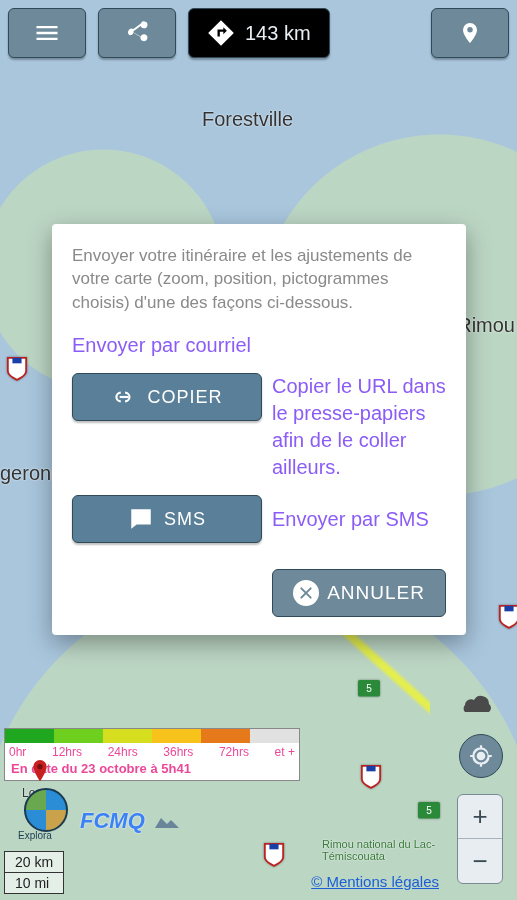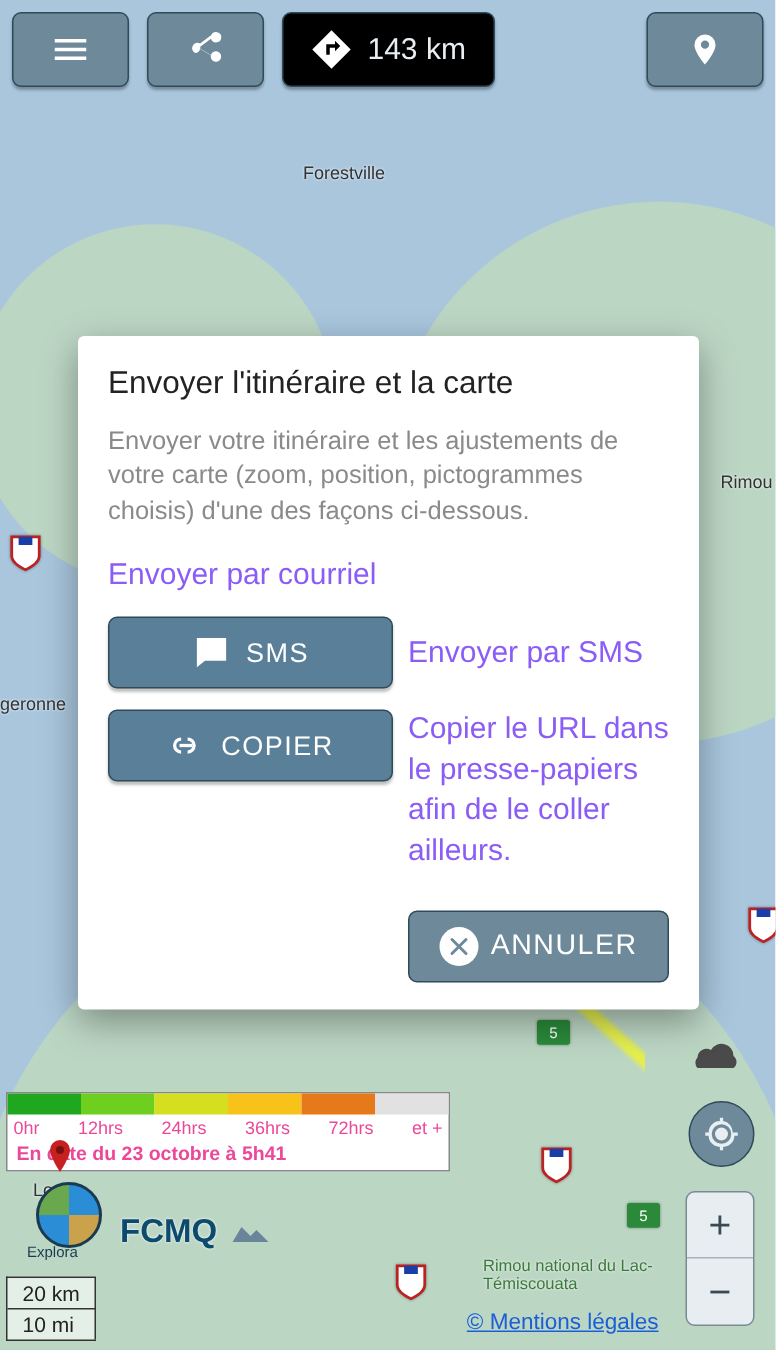--- a/index.html
+++ b/index.html
@@ -15,21 +15,21 @@
       radial-gradient(circle at 50% 95%, #bcd6c4 0, #bcd6c4 280px, transparent 281px),
       linear-gradient(#a9c6dd, #a9c6dd);
   }
   .map-bg::after{
     content:""; position:absolute; inset:0;
     background:
       linear-gradient(42deg, transparent 48%, rgba(255,255,0,.6) 49%, rgba(255,255,0,.6) 50%, transparent 51%) 60% 70%/300px 300px no-repeat,
       linear-gradient(110deg, transparent 48%, rgba(200,0,200,.5) 49%, rgba(200,0,200,.5) 50%, transparent 51%) 80% 40%/300px 300px no-repeat;
     pointer-events:none;
   }
-  .city-label { position:absolute; font-size:12px; color:#333; text-shadow:0 0 2px #fff; }
+  .city-label { position:absolute; font-size:20px; color:#333; text-shadow:0 0 2px #fff; }
 
   
   .topbar { position:absolute; top:8px; left:8px; right:8px; display:flex; gap:12px; }
   .tbtn {
     background:#6e8a9a; border:1px solid #2f4a59; border-radius:6px;
     height:50px; display:flex; align-items:center; justify-content:center;
     color:#fff; font-size:20px; padding:0 18px; box-shadow:0 2px 2px rgba(0,0,0,.3);
   }
   .tbtn.active { background:#000000; }
   .tbtn svg { fill:#fff; }
@@ -75,21 +75,21 @@
   .scale .mi { border-top:1px solid #333; }
 
   
   .logo-via {
     position:absolute; left:24px; top:788px; width:44px; height:44px;
     border-radius:50%;
     background: conic-gradient(#2a8dd6 0 90deg, #c9a24b 90deg 180deg, #2a8dd6 180deg 270deg, #6aa84f 270deg 360deg);
     border:2px solid #1a3a50;
   }
   .logo-via-text { position:absolute; left:18px; top:830px; font-size:10px; color:#1a3a50; }
-  .logo-fcmq { position:absolute; left:80px; top:808px; font-size:22px; font-weight:bold; color:#0c4a6e; text-shadow:0 0 2px #fff; }
+  .logo-fcmq { position:absolute; left:80px; top:808px; font-size:22px; font-style:italic; font-weight:bold; color:#3b82f6; text-shadow:0 0 2px #fff; }
 
   .legal { position:absolute; right:78px; bottom:10px; color:#1b5ed6; text-decoration:underline; font-size:15px; }
 
   .pin-red { position:absolute; left:28px; top:760px; width:24px; height:24px; }
   .shield { position:absolute; width:22px; height:26px; }
 
   
   .dialog {
     position:absolute; left:52px; top:224px; width:414px;
     background:#fff; border-radius:4px; box-shadow:0 8px 24px rgba(0,0,0,.35);
@@ -245,48 +245,47 @@
 </div>
 
 <div class="scale" style="bottom:6px;">
   <div>20 km</div>
   <div class="mi">10 mi</div>
 </div>
 
 <a class="legal">© Mentions légales</a>
 
 <div class="dialog">
-  <h2>Envoyer l'itinéraire et la carte</h2>
   <p class="lead">Envoyer votre itinéraire et les ajustements de votre carte (zoom, position, pictogrammes choisis) d'une des façons ci-dessous.</p>
 
   <div class="row">
     <div class="side-text">Envoyer par courriel</div>
-  </div>
-
-  <div class="row">
-    <div class="abtn">
-      <svg width="26" height="26" viewBox="0 0 24 24">
-          <path d="M3 3h18v14H8l-5 4zM7 9h2v2H7zm4 0h2v2h-2zm4 0h2v2h-2z"></path>
-        </svg>
-      <span>SMS</span>
-    </div>
-    <div class="side-text">Envoyer par SMS</div>
   </div>
 
   <div class="row last">
     <div class="abtn">
       <svg width="26" height="26" viewBox="0 0 24 24">
           <path d="M10 7h4a5 5 0 010 10h-4v-2h4a3 3 0 000-6h-4zM14 7H10a5 5 0 000 10h4v-2h-4a3 3 0 010-6h4z" transform="translate(-1,0)"></path>
           <rect x="8" y="11" width="8" height="2"></rect>
         </svg>
       <span>COPIER</span>
     </div>
     <div class="side-text">Copier le URL dans le presse-papiers afin de le coller ailleurs.</div>
   </div>
 
+  <div class="row">
+    <div class="abtn">
+      <svg width="26" height="26" viewBox="0 0 24 24">
+          <path d="M3 3h18v14H8l-5 4zM7 9h2v2H7zm4 0h2v2h-2zm4 0h2v2h-2z"></path>
+        </svg>
+      <span>SMS</span>
+    </div>
+    <div class="side-text">Envoyer par SMS</div>
+  </div>
+
   <div class="cancel-row">
     <div class="cancel-btn">
       <span class="circ">
         <svg width="16" height="16" viewBox="0 0 24 24">
             <path d="M5 5l14 14M19 5L5 19" stroke="#6e8a9a" stroke-width="3" stroke-linecap="round"></path>
           </svg>
       </span>
       <span>ANNULER</span>
     </div>
   </div>

